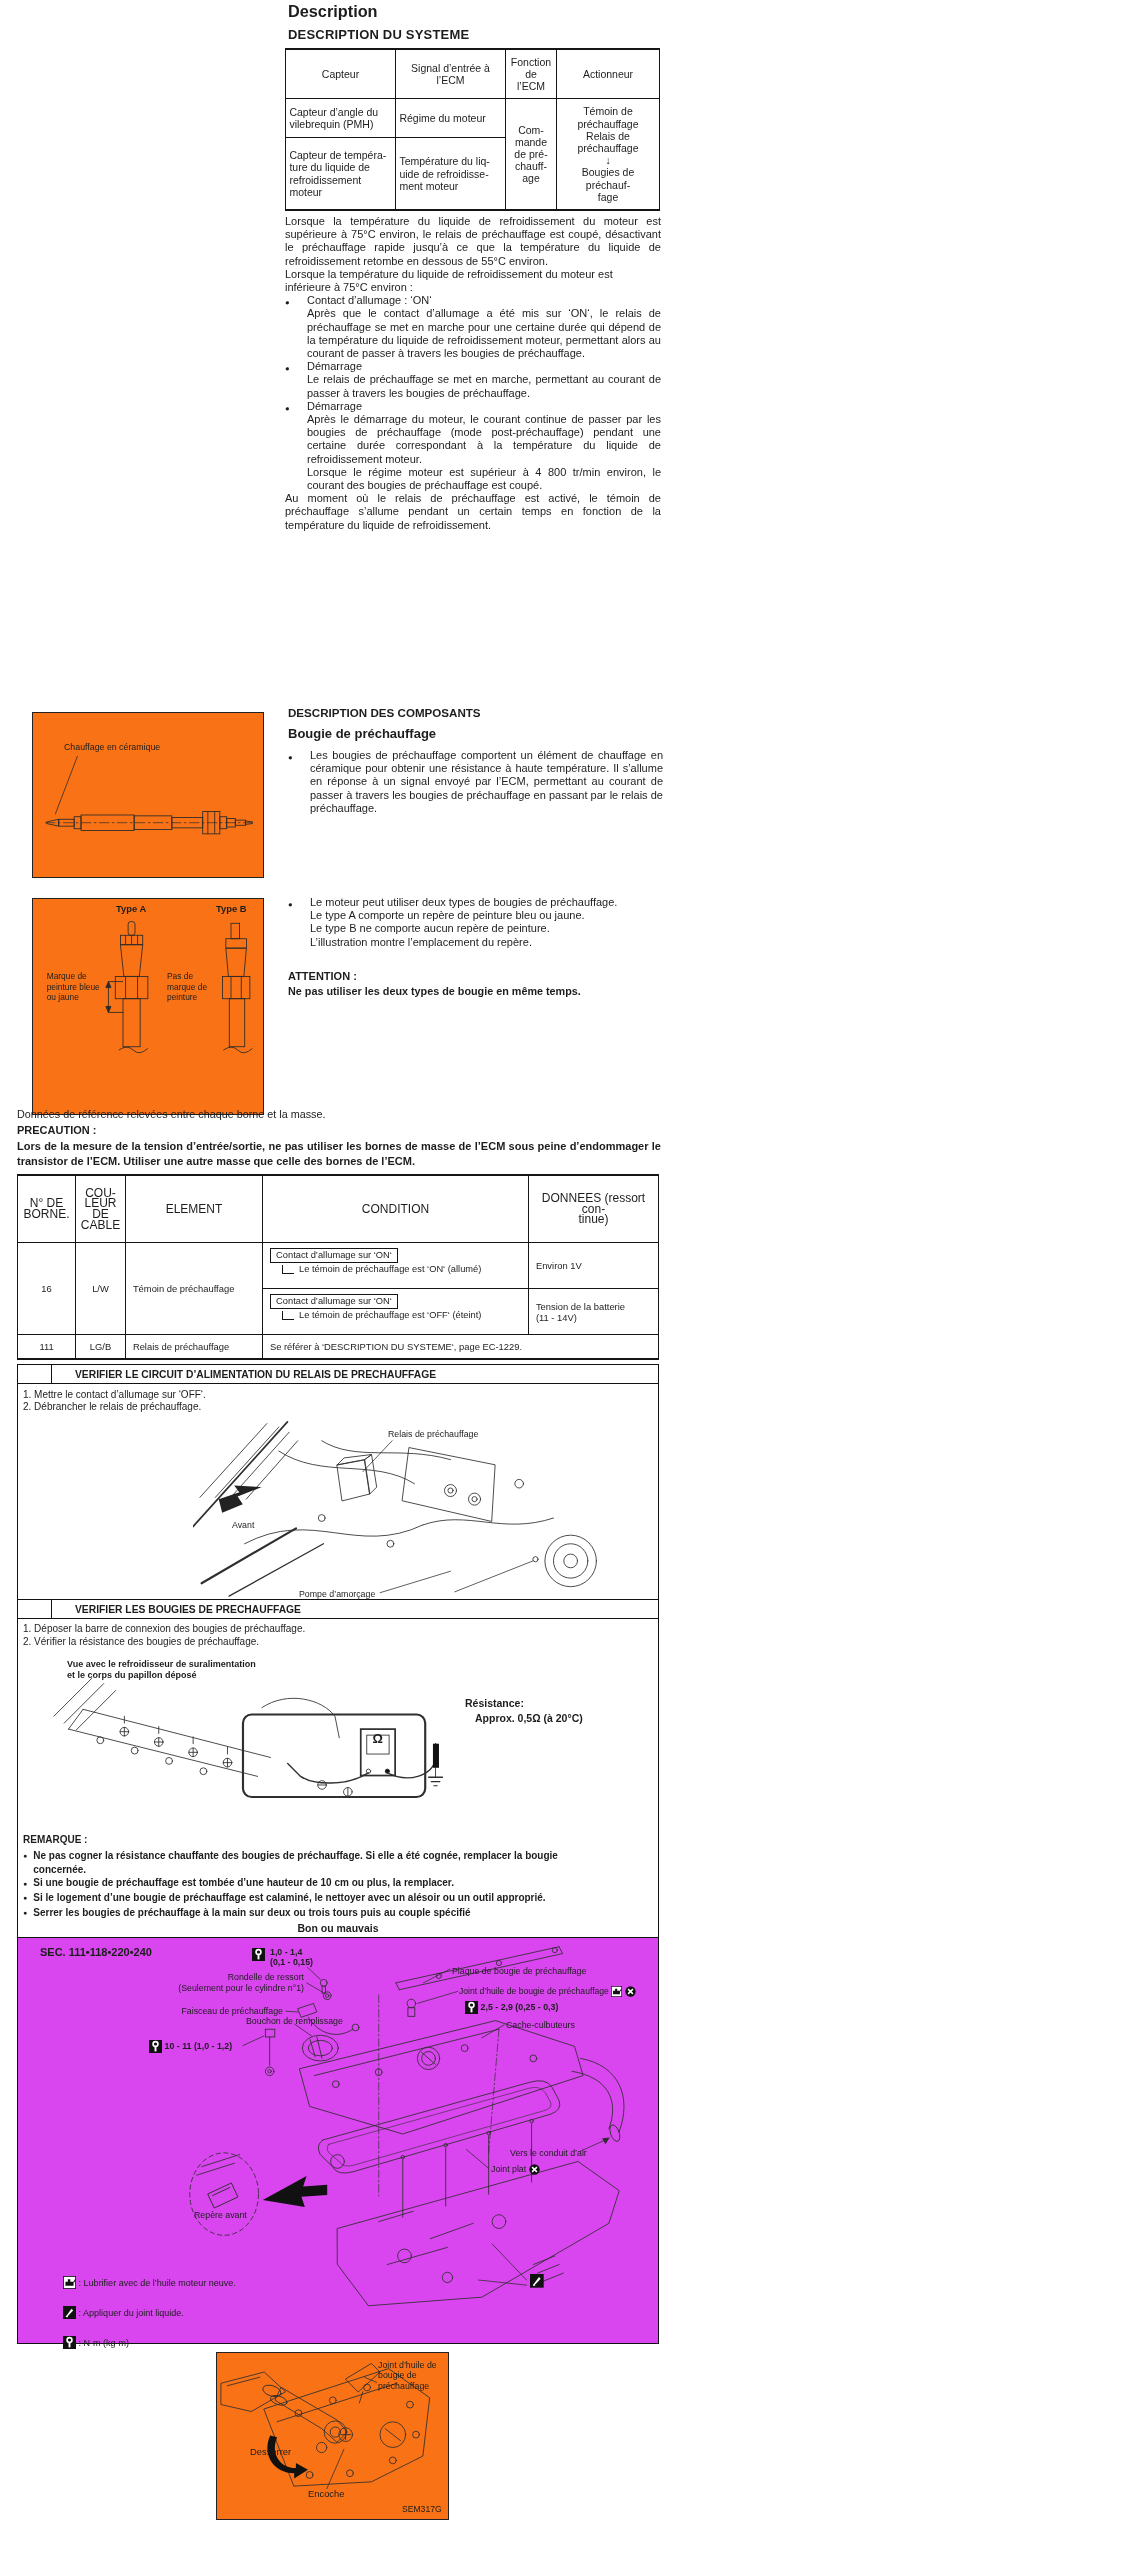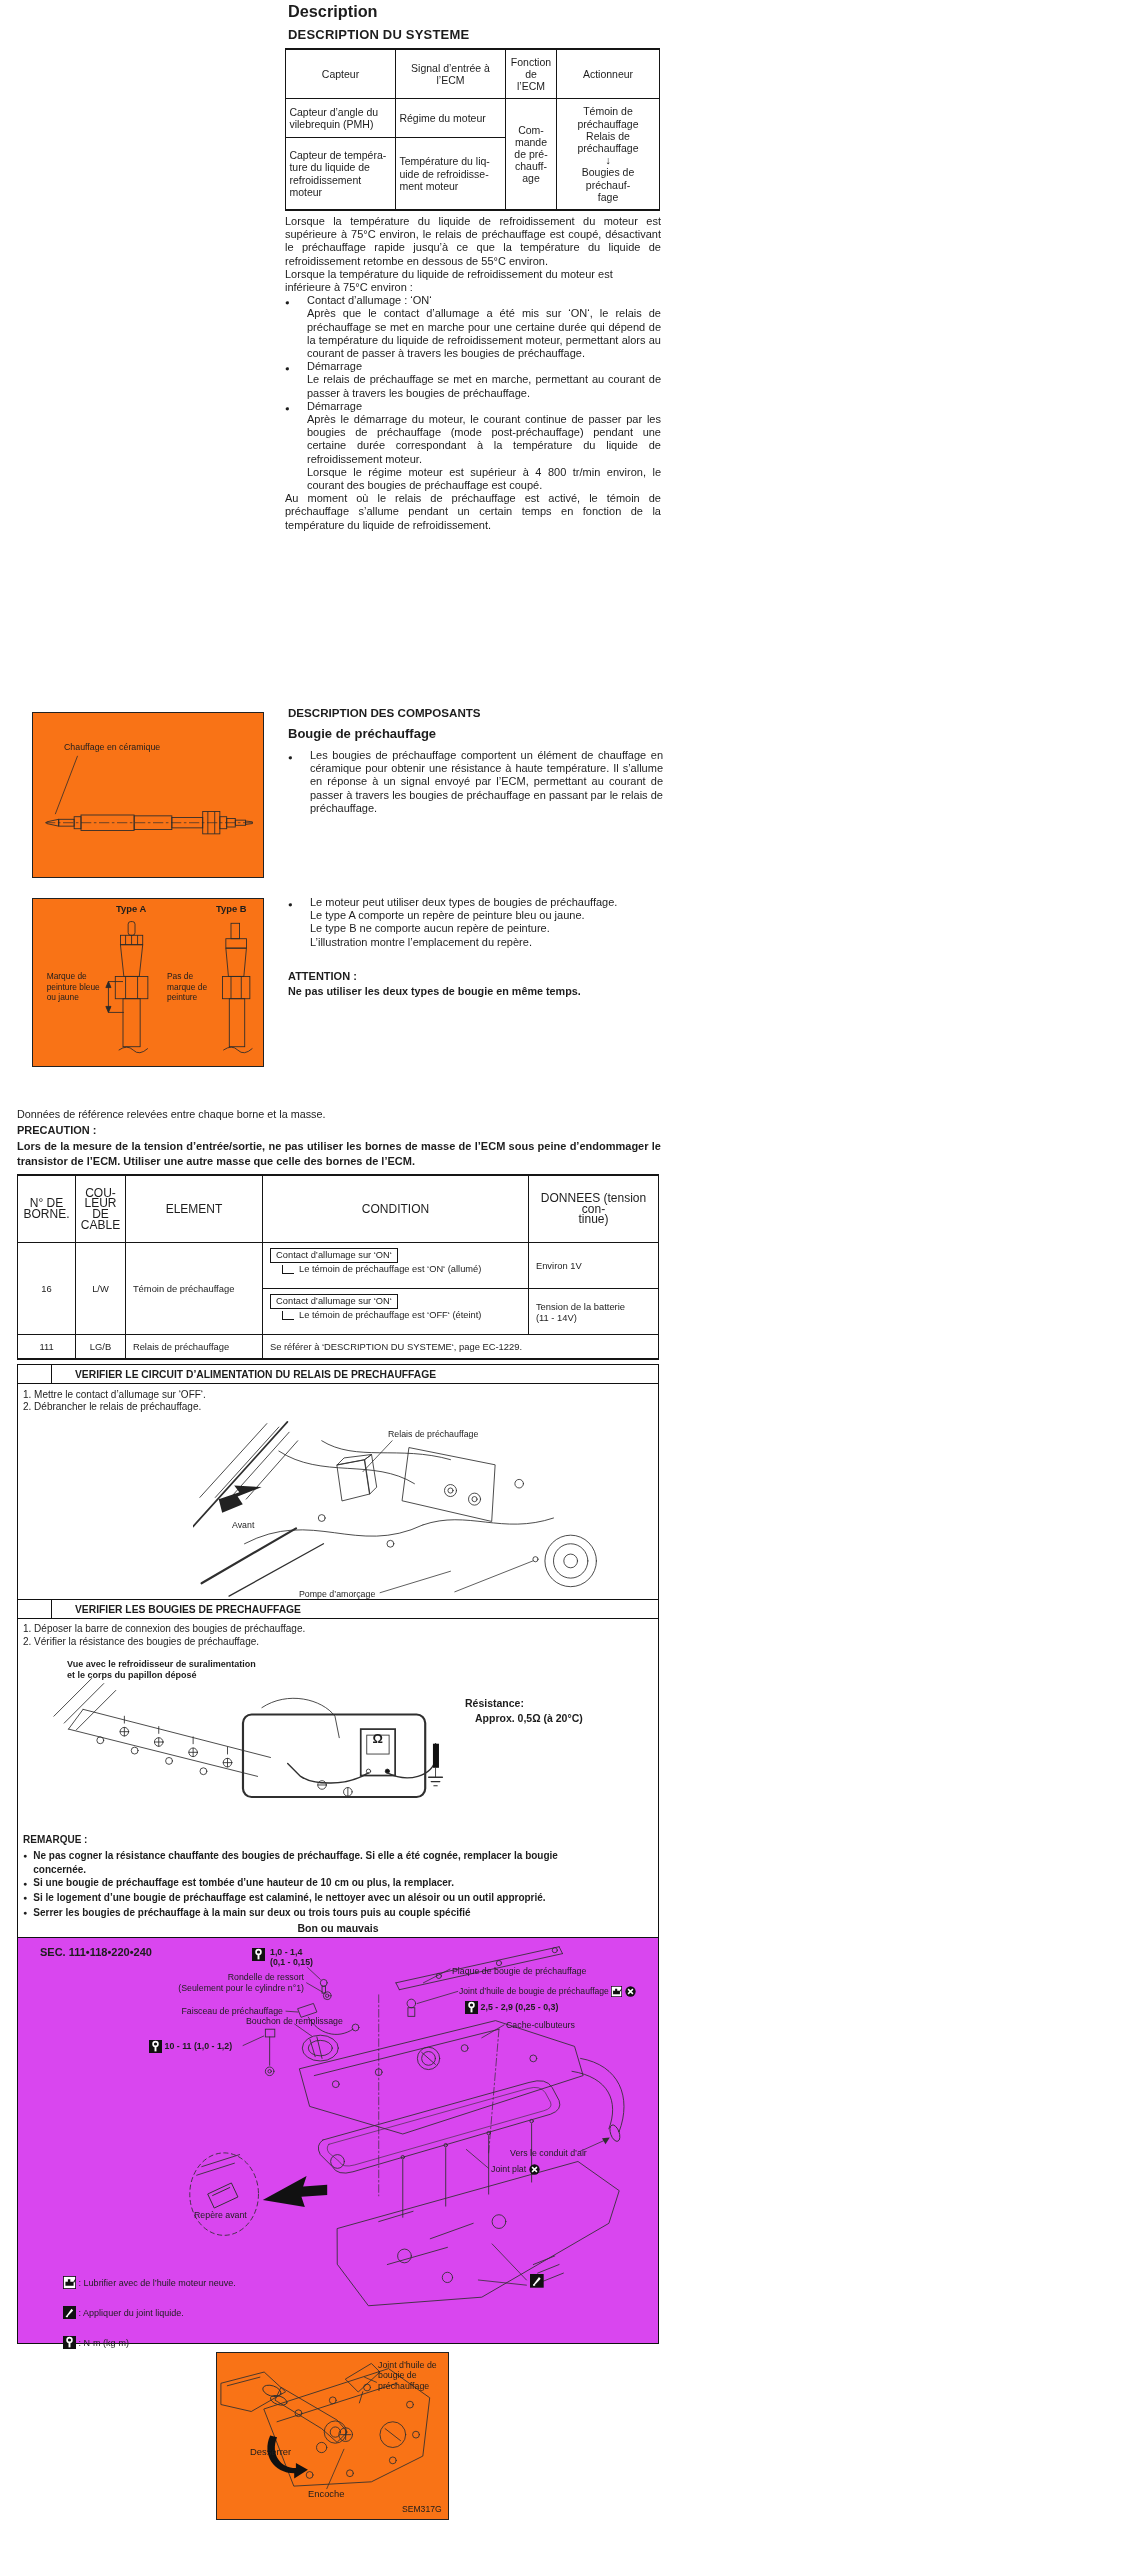--- a/index.html
+++ b/index.html
@@ -179,21 +179,21 @@
 
   <div class="abs t-h3" style="left:288px;top:706px">DESCRIPTION DES COMPOSANTS</div>
   <div class="abs t-h4" style="left:288px;top:726px">Bougie de préchauffage</div>
   <div class="abs body" style="left:288px;top:749px;width:375px">
     <div class="bullet">
       <span class="dot"></span>
       <div class="bc j">Les bougies de préchauffage comportent un élément de chauffage en céramique pour obtenir une résistance à haute température. Il s’allume en réponse à un signal envoyé par l’ECM, permettant au courant de passer à travers les bougies de préchauffage en passant par le relais de préchauffage.</div>
     </div>
   </div>
 
-  <div class="abs figbox" style="left:32px;top:898px;width:232px;height:169px">
+  <div class="abs figbox" style="left:32px;top:898px;width:232px;height:217px">
     <svg class="abs" style="left:0;top:0" width="228" height="166" viewBox="0 0 266 193">
       <g stroke="#2a2a2a" fill="none" stroke-width="1">
 
         <rect x="111" y="26" width="8" height="16" rx="3"></rect>
         <rect x="102" y="42" width="26" height="11"></rect>
         <line x1="108" y1="42" x2="108" y2="53"></line>
           <line x1="115" y1="42" x2="115" y2="53"></line>
           <line x1="122" y1="42" x2="122" y2="53"></line>
         <polygon points="102,53 128,53 124,90 106,90"></polygon>
         <rect x="96" y="90" width="38" height="26"></rect>
@@ -255,21 +255,21 @@
     <tbody>
         <tr class="hrow">
       <th class="pre">N° DE
 BORNE.</th>
       <th class="pre">COU-
 LEUR
 DE
 CABLE</th>
       <th>ELEMENT</th>
       <th>CONDITION</th>
-      <th class="pre">DONNEES (tension con-
+      <th class="pre">DONNEES (ressort con-
 tinue)</th>
     </tr>
     <tr style="height:46px">
       <td rowspan="2">16</td>
       <td rowspan="2">L/W</td>
       <td rowspan="2" class="el">Témoin de préchauffage</td>
       <td class="cond">
         <div class="cond-box">Contact d’allumage sur ‘ON‘</div>
         <div class="cond-sub">
               <span class="lshape"></span>

